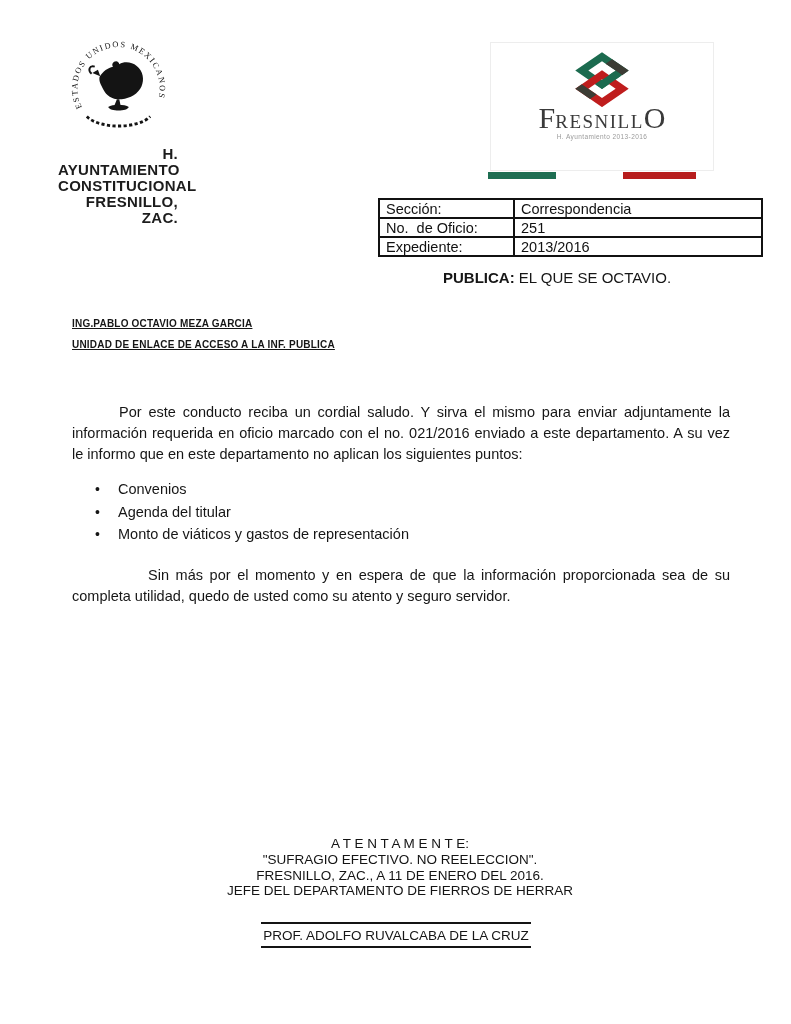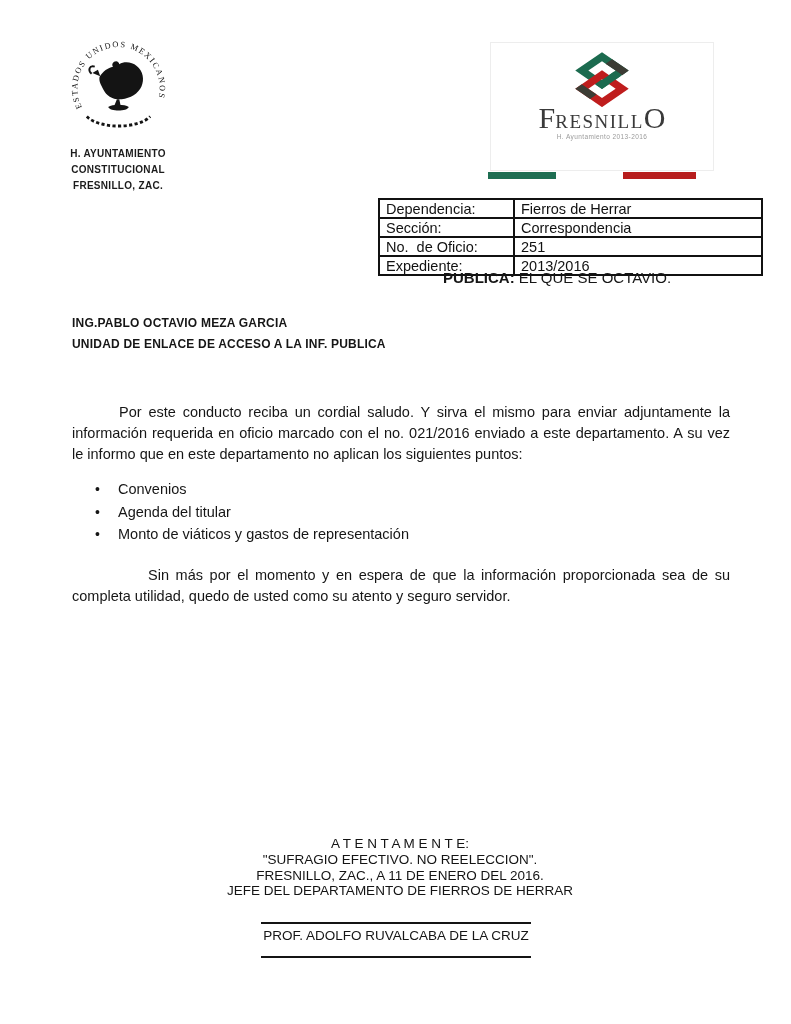--- a/index.html
+++ b/index.html
@@ -4,21 +4,21 @@
 <style>
   html,body{margin:0;padding:0;background:#9e9e9e;}
   .page{
     position:relative;width:791px;height:1024px;background:#ffffff;
     margin:0 auto;font-family:"Liberation Sans",sans-serif;color:#161616;
     overflow:hidden;
   }
   
   .emblem{position:absolute;left:58px;top:40px;width:120px;text-align:center;}
   .emblem svg{display:block;margin:0 auto;}
-  .emblem-caption{margin-top:2px;font-size:10px;font-weight:700;line-height:16px;letter-spacing:.3px;color:#1c1c1c;}
+  .emblem-caption{margin-top:2px;font-size:15px;font-weight:700;line-height:16px;letter-spacing:.3px;color:#1c1c1c;text-align:right;}
   
   .logo-box{
     position:absolute;left:490px;top:42px;width:222px;height:127px;
     border:1px solid #ededed;background:#fff;text-align:center;
   }
   .logo-mark{display:block;margin:6px auto 0 auto;}
   .wordmark{font-family:"Liberation Serif",serif;color:#3a3a3a;line-height:26px;margin-top:-2px;white-space:nowrap;}
   .wordmark .big{font-size:30px;}
   .wordmark .mid{font-size:19px;letter-spacing:1.5px;}
   .logo-sub{font-size:6.5px;color:#9a9a9a;margin-top:-3px;letter-spacing:.4px;}
@@ -32,32 +32,32 @@
   }
   .ref-table td{
     border:2px solid #111;height:17px;line-height:16px;
     padding:0 0 0 6px;white-space:pre;
   }
   .ref-table td.lbl{width:127px;}
   
   .subject{position:absolute;left:443px;top:269px;font-size:15px;white-space:nowrap;}
   .subject .b{font-weight:700;}
   
-  .recipient{position:absolute;left:72px;top:313px;font-size:12px;font-weight:700;line-height:21px;letter-spacing:.2px;}
+  .recipient{position:absolute;left:72px;top:313px;font-size:10px;font-weight:700;line-height:21px;letter-spacing:.2px;text-decoration:underline;}
   
   .para{position:absolute;left:72px;width:658px;font-size:14.5px;line-height:21px;text-align:justify;}
   .para1{top:402px;text-indent:47px;}
   .para2{top:565px;text-indent:76px;}
   .bullets{position:absolute;left:95px;top:478px;margin:0;padding:0;list-style:none;font-size:14.5px;}
   .bullets li{line-height:22.5px;display:flex;align-items:baseline;}
   .bullets .dot{width:23px;font-size:14px;}
   
   .closing{position:absolute;left:100px;top:836px;width:600px;text-align:center;font-size:13.5px;line-height:15.8px;color:#141414;}
   
-  .signature{position:absolute;left:261px;top:922px;width:270px;text-align:center;border-top:2px solid #141414;border-bottom:2px solid #141414;padding-bottom:12px;}
+  .signature{position:absolute;left:261px;top:922px;width:270px;text-align:center;border-top:2px solid #141414;border-bottom:2px solid #141414;padding-bottom:2px;}
   .sig-name{margin-top:4px;font-size:13.5px;line-height:16px;white-space:nowrap;}
 </style>
 </head>
 <body>
 
 <div class="page">
 
   <div class="emblem">
     <svg width="95" height="104" viewBox="0 0 120 130">
       <defs>
@@ -93,24 +93,20 @@
       </g>
     </svg>
     <div class="wordmark"><span class="big">F</span><span class="mid">RESNILL</span><span class="big">O</span></div>
     <div class="logo-sub">H. Ayuntamiento 2013-2016</div>
   </div>
   <div class="bar bar-green"></div>
   <div class="bar bar-red"></div>
 
   <table class="ref-table">
     <tbody>
-      <tr>
-        <td class="lbl">Dependencia:</td>
-        <td class="val">Fierros de Herrar</td>
-      </tr>
       <tr>
         <td class="lbl">Sección:</td>
         <td class="val">Correspondencia</td>
       </tr>
       <tr>
         <td class="lbl">No.  de Oficio:</td>
         <td class="val">251</td>
       </tr>
       <tr>
         <td class="lbl">Expediente:</td>

